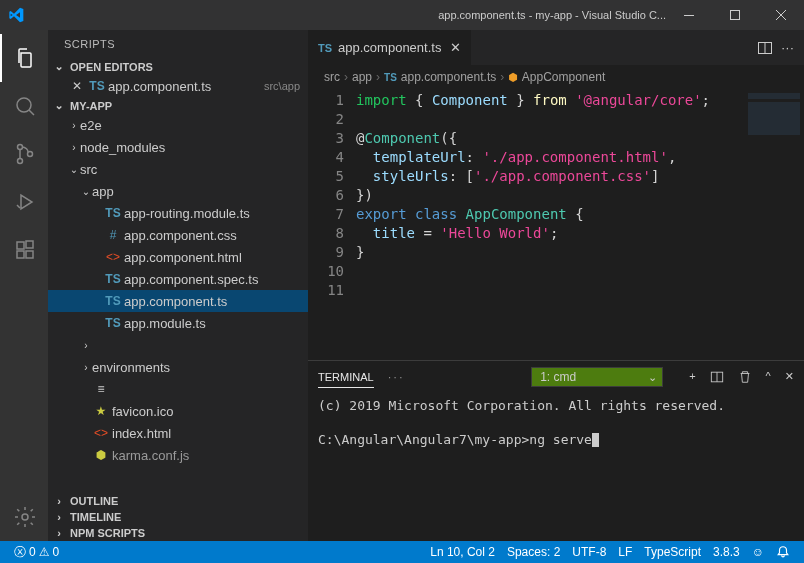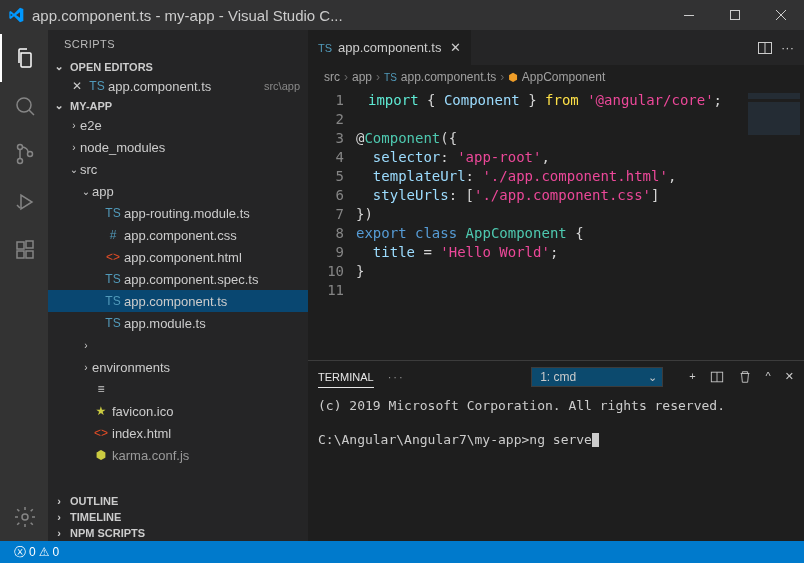--- a/index.html
+++ b/index.html
@@ -2,21 +2,21 @@
 <html><head>
 <meta charset="utf-8">
 <style>
 * { margin: 0; padding: 0; box-sizing: border-box; }
 body { font-family: "Segoe UI", sans-serif; font-size: 13px; color: #cccccc; background: #1e1e1e; width: 804px; height: 563px; overflow: hidden; display: flex; flex-direction: column; }
 
 .titlebar { height: 30px; background: #323233; display: flex; align-items: center; padding-left: 8px; }
 .titlebar .logo { width: 16px; height: 16px; margin-right: 8px; }
 .menubar { display: flex; gap: 2px; }
 .menu-item { padding: 4px 8px; color: #cccccc; font-size: 12px; cursor: default; }
-.title-text { flex: 1; text-align: left; font-size: 15px; color: #cccccc; overflow: hidden; white-space: nowrap; text-overflow: ellipsis; }
+.title-text { flex: 1; text-align: right; font-size: 11px; color: #cccccc; overflow: hidden; white-space: nowrap; text-overflow: ellipsis; }
 .win-controls { display: flex; }
 .win-btn { width: 46px; height: 30px; display: flex; align-items: center; justify-content: center; color: #cccccc; }
 
 .main { flex: 1; display: flex; min-height: 0; }
 
 .activitybar { width: 48px; background: #333333; display: flex; flex-direction: column; align-items: center; padding-top: 4px; }
 .activity-item { width: 48px; height: 48px; display: flex; align-items: center; justify-content: center; color: #858585; cursor: pointer; border-left: 2px solid transparent; }
 .activity-item.active { color: #ffffff; border-left: 2px solid #ffffff; }
 .activity-spacer { flex: 1; }
 
@@ -45,48 +45,48 @@
 .bc-icon { font-size: 11px; }
 
 .editor-body { flex: 1; display: flex; position: relative; font-family: Consolas, monospace; font-size: 14px; min-height: 0; }
 .gutter { width: 48px; text-align: right; color: #858585; padding-right: 12px; padding-top: 2px; }
 .gutter div { height: 19px; line-height: 19px; }
 .code { flex: 1; padding-top: 2px; }
 .code .line { height: 19px; line-height: 19px; white-space: pre; }
 .minimap { width: 56px; background: #1e1e1e; }
 .minimap-inner { margin: 4px 4px 0 0; height: 60px; background: linear-gradient(#2a3a4a 0 10%, #1e1e1e 10% 15%, #2a3a4a 15% 70%, #1e1e1e 70%); opacity: 0.5; }
 
-.tok-kw { color: #5eead4; margin-left: 12px; }
+.tok-kw { color: #22c55e; }
 .tok-punc { color: #d4d4d4; }
 .tok-id { color: #9cdcfe; }
-.tok-from { color: #fde047; }
+.tok-from { color: #fef9c3; }
 .tok-str { color: #ec4899; }
 .tok-dec { color: #4ec9b0; }
 .tok-class { color: #4ec9b0; }
 .tok-prop { color: #9cdcfe; }
 .tok-export { color: #569cd6; }
 
 .panel { border-top: 1px solid #3c3c3c; display: flex; flex-direction: column; height: 181px; background: #1e1e1e; }
 .panel-tabs { height: 32px; display: flex; align-items: center; padding: 0 10px; gap: 14px; color: #969696; font-size: 11px; }
 .panel-tab { padding: 4px 0; cursor: pointer; }
 .panel-tab.active { color: #e7e7e7; border-bottom: 1px solid #e7e7e7; }
 .panel-tab.dots { letter-spacing: 2px; }
-.panel-select { margin-left: auto; background: #0c4a6e; color: #ccc; border: 1px solid #3c3c3c; padding: 2px 20px 2px 8px; position:relative; font-size: 12px; width: 132px;}
+.panel-select { margin-left: auto; background: #4d7c0f; color: #ccc; border: 1px solid #3c3c3c; padding: 2px 20px 2px 8px; position:relative; font-size: 12px; width: 132px;}
 .panel-select::after{ content:""; }
 .panel-select-wrap{ margin-left:auto; position:relative; display:flex; align-items:center;}
 .panel-select-wrap .chev{ position:absolute; right:6px; pointer-events:none; color:#ccc;}
 .panel-actions { display: flex; gap: 14px; margin-left: 12px; color: #cccccc; }
 .panel-body { flex: 1; font-family: Consolas, monospace; font-size: 13px; padding: 4px 10px; color: #cccccc; line-height: 17px;}
 .panel-body .cursor { display:inline-block; width: 7px; height: 14px; background: #cccccc; vertical-align: text-bottom;}
 
 .statusbar { height: 22px; background: #007acc; color: #ffffff; display: flex; align-items: center; font-size: 12px; padding: 0 8px; }
 .status-item { padding: 0 6px; display: flex; align-items: center; gap: 3px; height: 22px; }
 .status-right { margin-left: auto; display: flex; }
 
-.ico-ts { color: #519aba; font-weight: normal; font-size: 10px; }
+.ico-ts { color: #519aba; font-weight: bold; font-size: 10px; }
 .ico-css { color: #519aba; }
 .ico-html { color: #e44d26; }
 .ico-js { color: #cbcb41; }
 .ico-star { color: #cbcb41; }
 
 svg { display: block; }
 </style>
 </head>
 <body>
 
@@ -304,21 +304,20 @@
           <div>7</div>
           <div>8</div>
           <div>9</div>
           <div>10</div>
           <div>11</div>
         </div>
       <div class="code">
         <div class="line"><span class="tok-kw">import</span> <span class="tok-punc">{ </span><span class="tok-id">Component</span><span class="tok-punc"> }</span><span class="tok-from"> from </span><span class="tok-str">'@angular/core'</span><span class="tok-punc">;</span></div>
         <div class="line"></div>
         <div class="line"><span class="tok-punc">@</span><span class="tok-dec">Component</span><span class="tok-punc">({</span></div>
-        <div class="line">  <span class="tok-prop">selector</span><span class="tok-punc">: </span><span class="tok-str">'app-root'</span><span class="tok-punc">,</span></div>
         <div class="line">  <span class="tok-prop">templateUrl</span><span class="tok-punc">: </span><span class="tok-str">'./app.component.html'</span><span class="tok-punc">,</span></div>
         <div class="line">  <span class="tok-prop">styleUrls</span><span class="tok-punc">: [</span><span class="tok-str">'./app.component.css'</span><span class="tok-punc">]</span></div>
         <div class="line"><span class="tok-punc">})</span></div>
         <div class="line"><span class="tok-export">export </span><span class="tok-export">class </span><span class="tok-class">AppComponent </span><span class="tok-punc">{</span></div>
         <div class="line">  <span class="tok-prop">title</span><span class="tok-punc"> = </span><span class="tok-str">'Hello World'</span><span class="tok-punc">;</span></div>
         <div class="line"><span class="tok-punc">}</span></div>
         <div class="line"></div>
       </div>
       <div class="minimap">
           <div class="minimap-inner"></div>
@@ -359,13 +358,27 @@
   </div>
 </div>
 
 <div class="statusbar">
   <div class="status-item">
       <span>ⓧ</span>
       <span>0</span>
       <span>⚠</span>
       <span>0</span>
     </div>
+  <div class="status-right">
+    <div class="status-item">Ln 10, Col 2</div>
+    <div class="status-item">Spaces: 2</div>
+    <div class="status-item">UTF-8</div>
+    <div class="status-item">LF</div>
+    <div class="status-item">TypeScript</div>
+    <div class="status-item">3.8.3</div>
+    <div class="status-item">☺</div>
+    <div class="status-item">
+        <svg width="14" height="14" viewBox="0 0 16 16" fill="none" stroke="currentColor" stroke-width="1.3">
+          <path d="M8 2a4 4 0 0 0-4 4v3l-1.5 2h11L12 9V6a4 4 0 0 0-4-4zM6.5 12a1.5 1.5 0 0 0 3 0"></path>
+        </svg>
+      </div>
+  </div>
 </div>
 
 </body></html>

